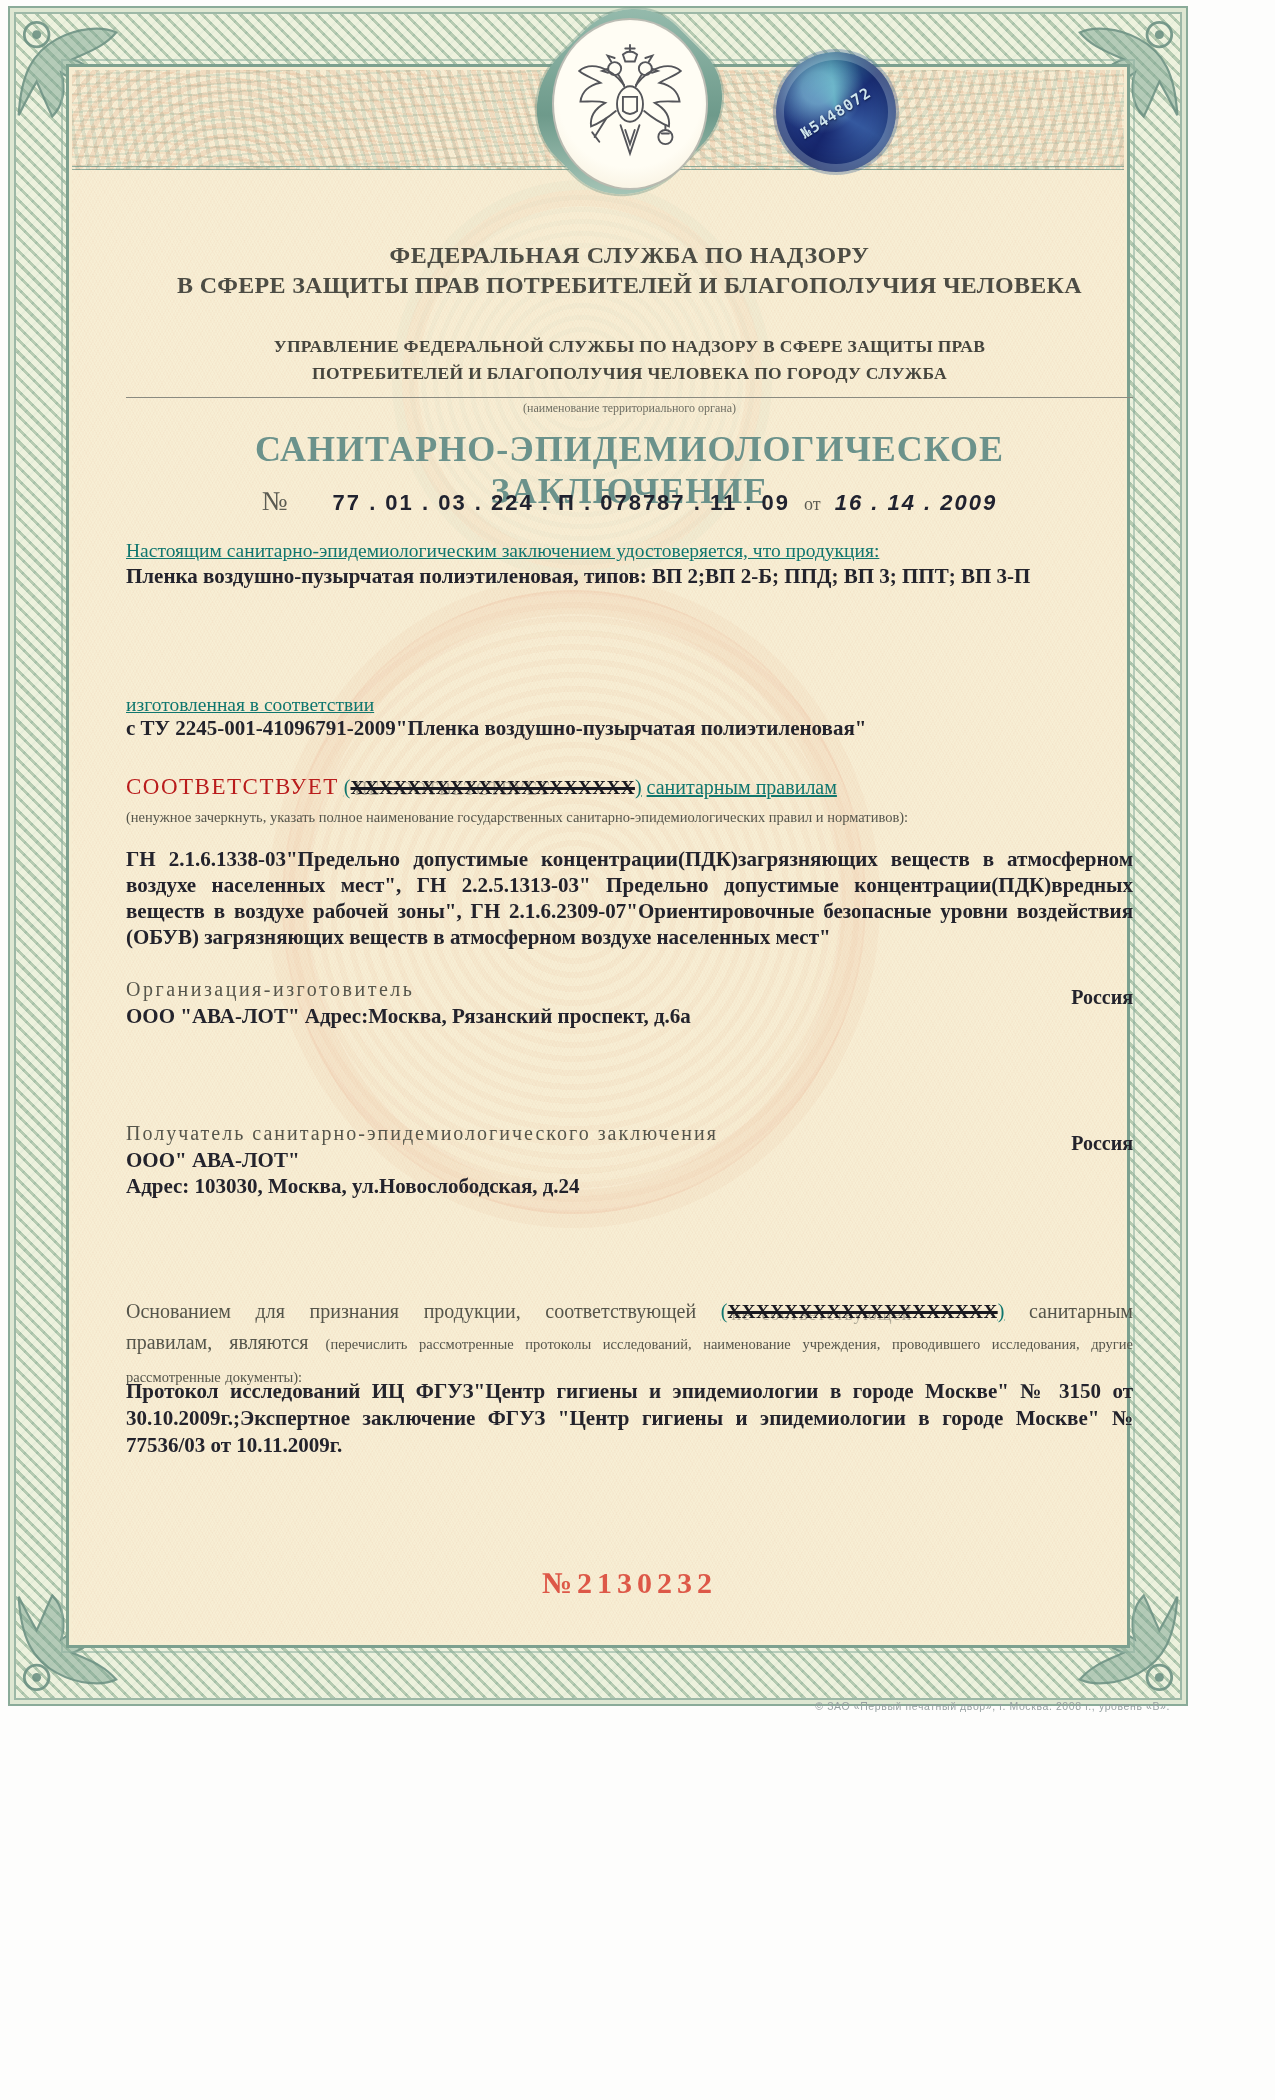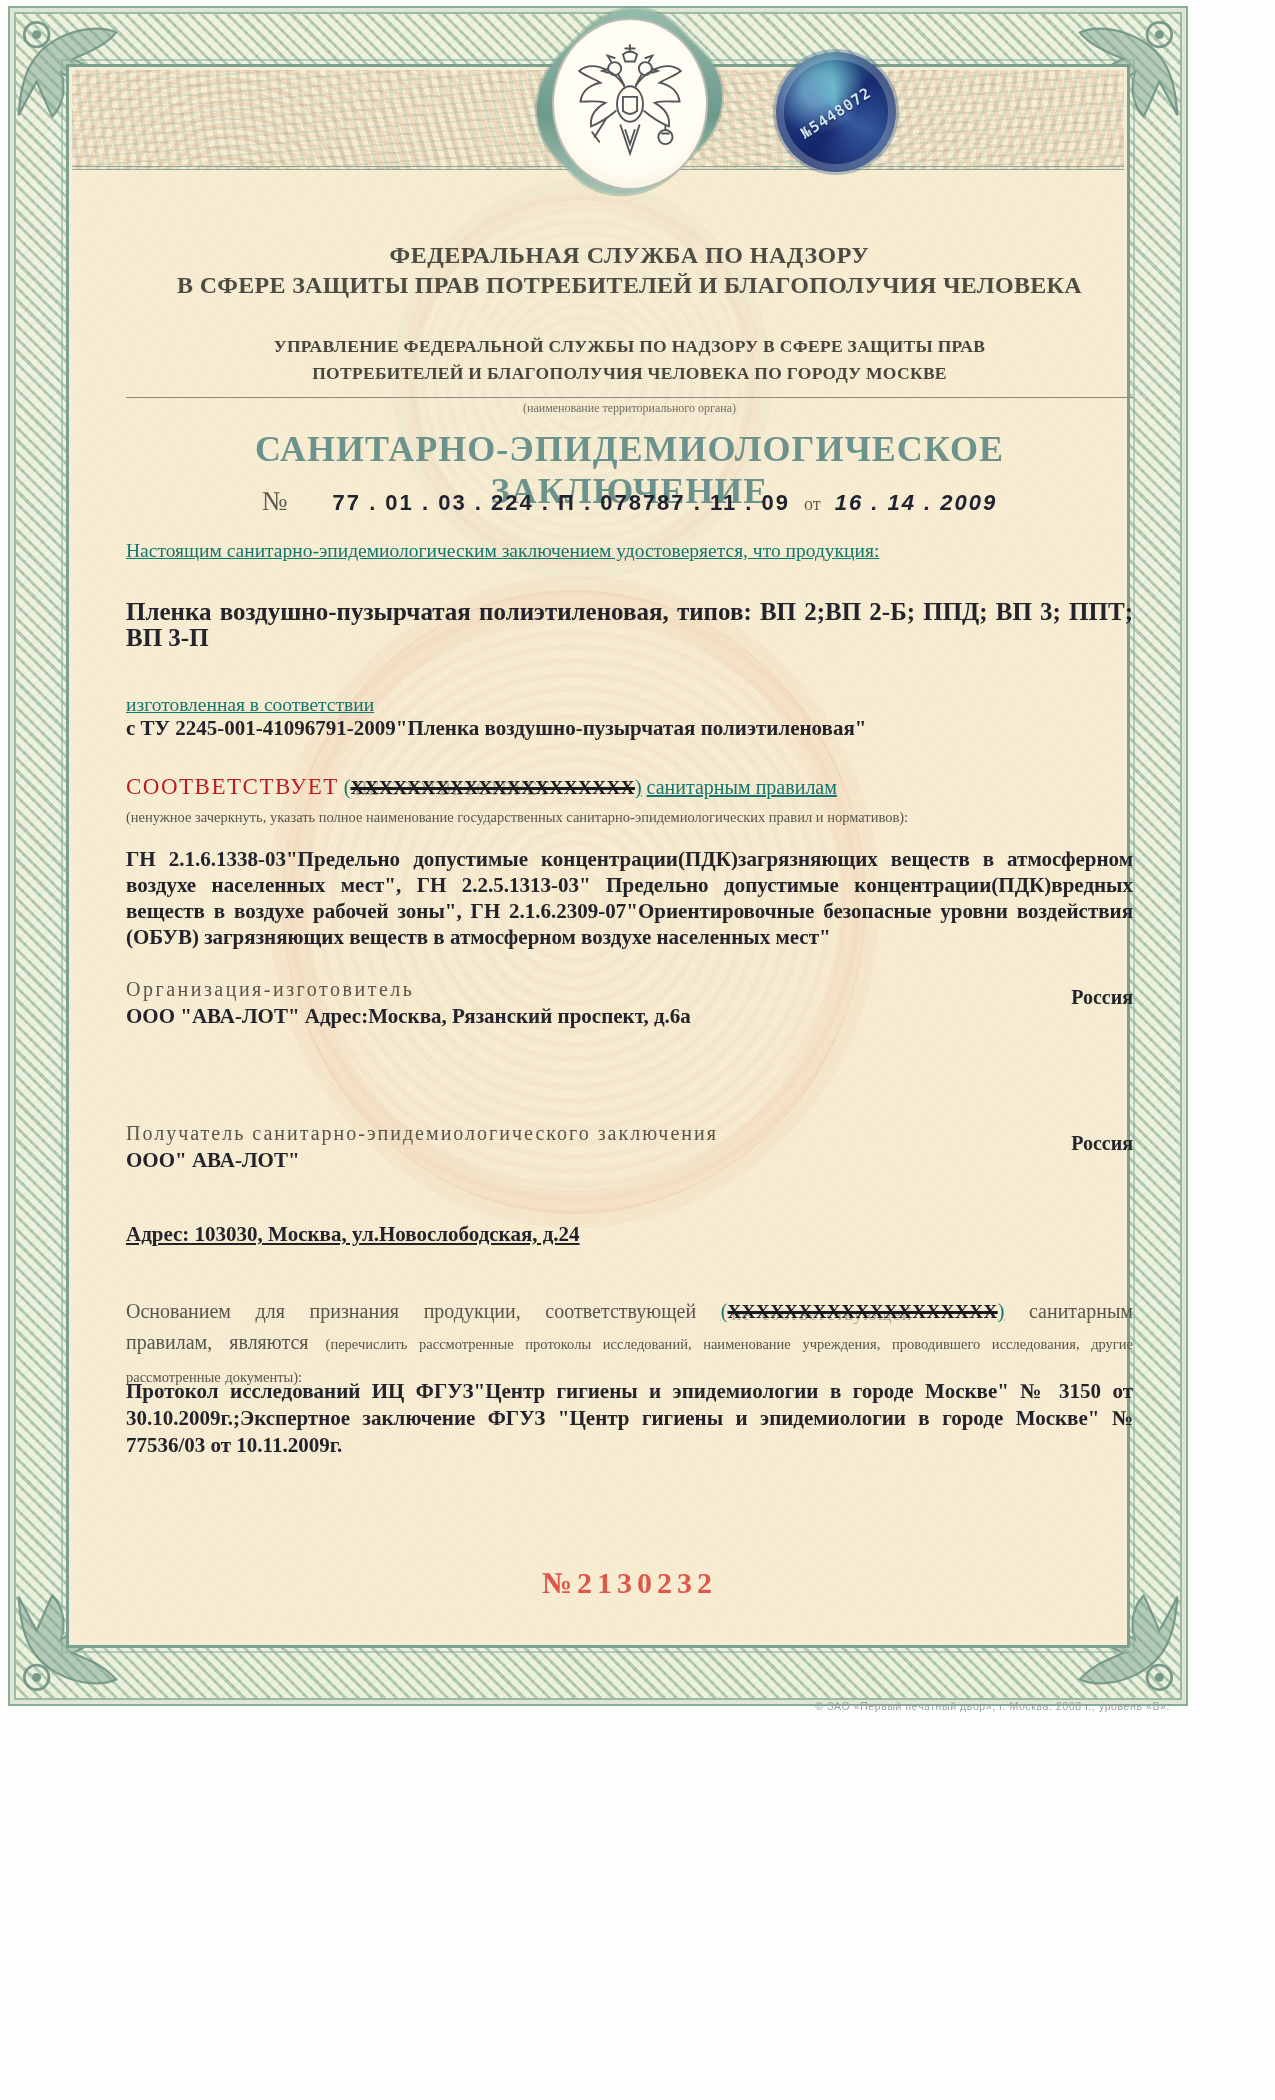--- a/index.html
+++ b/index.html
@@ -107,37 +107,37 @@
   .org2{top:357px;font-size:17.5px;font-weight:bold;color:#45453e;letter-spacing:.3px;}
   .rule{top:391px;border-top:1.5px solid #8a8a80;height:0;}
   .rule-cap{top:395px;font-size:12px;color:#6d6d62;}
   .doc-title{top:422px;font-size:36px;font-weight:bold;color:#6b928b;letter-spacing:1px;}
   .numrow{top:480px;display:flex;justify-content:center;align-items:baseline;gap:14px;}
   .numrow .no-sign{font-size:27px;color:#5b5b52;}
   .numrow .no-val{font-family:"Liberation Sans",sans-serif;font-size:22px;font-weight:bold;color:#20222f;letter-spacing:2px;margin-left:31px;}
   .numrow .ot{font-size:18px;color:#5b5b52;}
   .numrow .date-val{font-family:"Liberation Sans",sans-serif;font-size:22px;font-weight:bold;color:#20222f;letter-spacing:2px;font-style:italic;}
   .intro{top:534px;font-size:19.5px;text-align:justify;}
-  .product{top:557px;font-size:25px;line-height:26px;text-align:justify;margin-top:36px;}
+  .product{top:557px;font-size:21px;line-height:26px;text-align:justify;}
   .made-label{top:688px;font-size:19.5px;}
   .made-value{top:710px;font-size:21px;}
   .conforms{top:768px;font-size:20px;white-space:nowrap;}
   .conforms .lead{font-size:23px;color:#b91c1c;letter-spacing:1.5px;}
   .crossed{position:relative;display:inline-block;}
   .xxunder{position:absolute;left:4px;top:3px;color:rgba(86,86,77,.45);font-size:18px;letter-spacing:1px;white-space:nowrap;}
   .xxover{position:relative;font-weight:bold;color:#191920;font-size:19px;letter-spacing:.5px;text-decoration:line-through;text-decoration-thickness:2.5px;}
   .conforms-note{top:802px;font-size:14.5px;color:#55554b;line-height:19px;text-align:justify;}
   .regs{top:840px;font-size:21px;line-height:26px;text-align:justify;}
   .man-label{top:972px;font-size:20px;color:#55554b;letter-spacing:2.5px;}
   .country1{top:980px;text-align:right;font-size:20px;}
   .man-value{top:998px;font-size:21px;}
   .rec-label{top:1116px;font-size:20px;color:#55554b;letter-spacing:2px;}
   .country2{top:1126px;text-align:right;font-size:20px;}
   .rec-name{top:1142px;font-size:21px;}
-  .rec-addr{top:1216px;font-size:21px;text-decoration:underline;}
+  .rec-addr{top:1168px;font-size:21px;}
   .basis{top:1290px;font-size:20px;line-height:31px;text-align:justify;color:#55554b;word-spacing:5px;}
   .basis .small-note{font-size:14.5px;word-spacing:1px;}
   .docs{top:1372px;font-size:21px;line-height:27px;text-align:justify;}
   .serial{top:1560px;font-size:30px;color:#dd5848;letter-spacing:5px;font-weight:bold;text-align:center;}
   .printer-note{
     position:absolute;top:1700px;right:105px;z-index:9;
     font-family:"Liberation Sans",sans-serif;
     font-size:10.5px;color:#97a1a2;letter-spacing:.6px;
   }
   .eagle-stroke{stroke:#54555a;fill:none;stroke-width:1.6;stroke-linecap:round;}
@@ -207,21 +207,21 @@
   </div>
 
   <div class="hologram">
     <span class="holo-num">№5448072</span>
   </div>
 
   <div class="content">
     <div class="blk hdr1 c">ФЕДЕРАЛЬНАЯ СЛУЖБА ПО НАДЗОРУ</div>
     <div class="blk hdr2 c">В СФЕРЕ ЗАЩИТЫ ПРАВ ПОТРЕБИТЕЛЕЙ И БЛАГОПОЛУЧИЯ  ЧЕЛОВЕКА</div>
     <div class="blk org1 c">УПРАВЛЕНИЕ ФЕДЕРАЛЬНОЙ СЛУЖБЫ ПО НАДЗОРУ В СФЕРЕ ЗАЩИТЫ ПРАВ</div>
-    <div class="blk org2 c">ПОТРЕБИТЕЛЕЙ И БЛАГОПОЛУЧИЯ ЧЕЛОВЕКА ПО ГОРОДУ МОСКВЕ</div>
+    <div class="blk org2 c">ПОТРЕБИТЕЛЕЙ И БЛАГОПОЛУЧИЯ ЧЕЛОВЕКА ПО ГОРОДУ СЛУЖБА</div>
     <div class="blk rule"></div>
     <div class="blk rule-cap c">(наименование территориального органа)</div>
     <div class="blk doc-title c">САНИТАРНО-ЭПИДЕМИОЛОГИЧЕСКОЕ ЗАКЛЮЧЕНИЕ</div>
 
     <div class="blk numrow">
       <span class="no-sign">№</span>
       <span class="no-val">77 . 01 . 03 . 224 . П . 078787 . 11 . 09</span>
       <span class="ot">от</span>
       <span class="date-val">16 . 14 . 2009</span>
     </div>

